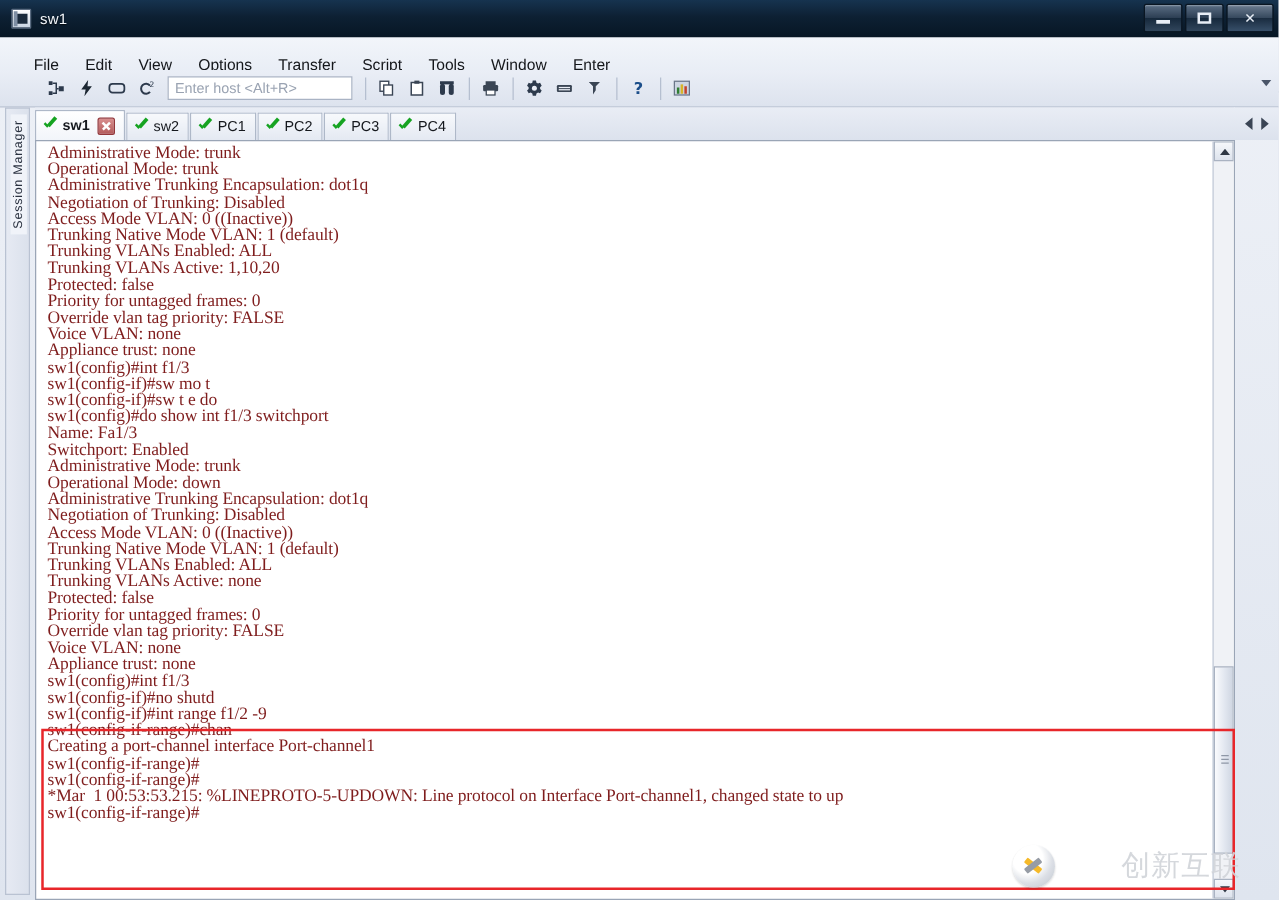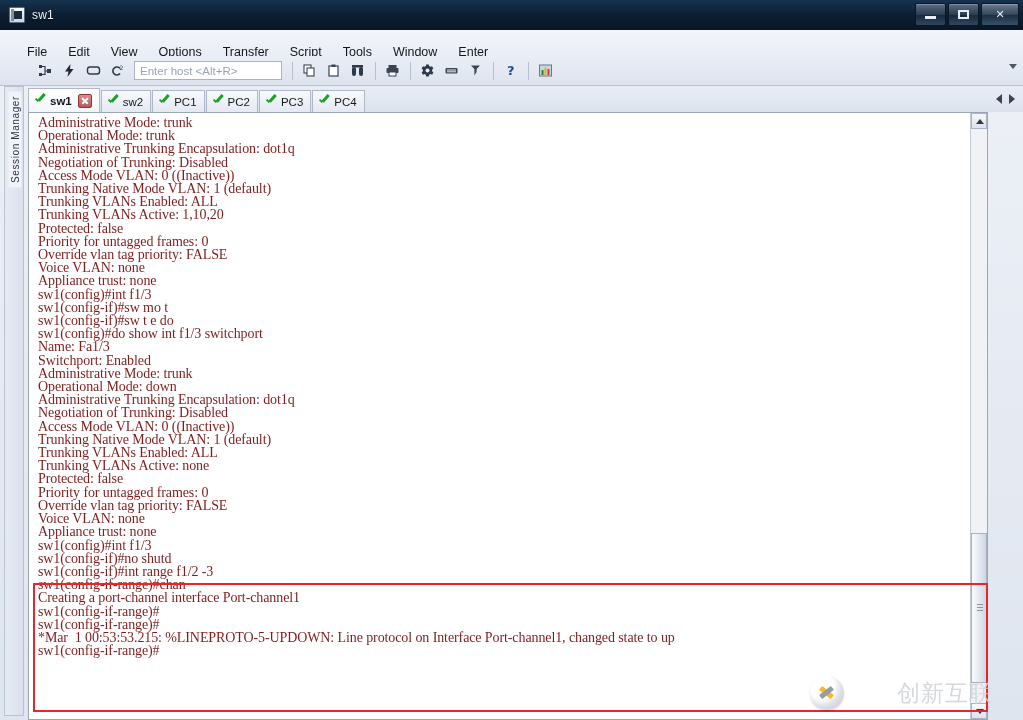--- a/index.html
+++ b/index.html
@@ -333,21 +333,21 @@
         <div class="line">Trunking Native Mode VLAN: 1 (default)</div>
         <div class="line">Trunking VLANs Enabled: ALL</div>
         <div class="line">Trunking VLANs Active: none</div>
         <div class="line">Protected: false</div>
         <div class="line">Priority for untagged frames: 0</div>
         <div class="line">Override vlan tag priority: FALSE</div>
         <div class="line">Voice VLAN: none</div>
         <div class="line">Appliance trust: none</div>
         <div class="line">sw1(config)#int f1/3</div>
         <div class="line">sw1(config-if)#no shutd</div>
-        <div class="line">sw1(config-if)#int range f1/2 -3</div>
+        <div class="line">sw1(config-if)#int range f1/2 -9</div>
         <div class="line">sw1(config-if-range)#chan</div>
         <div class="line">Creating a port-channel interface Port-channel1</div>
         <div class="line">sw1(config-if-range)#</div>
         <div class="line">sw1(config-if-range)#</div>
         <div class="line">*Mar  1 00:53:53.215: %LINEPROTO-5-UPDOWN: Line protocol on Interface Port-channel1, changed state to up</div>
         <div class="line">sw1(config-if-range)#</div>
       </div>
 
     <div class="vsb">
       <div class="sbbtn">

